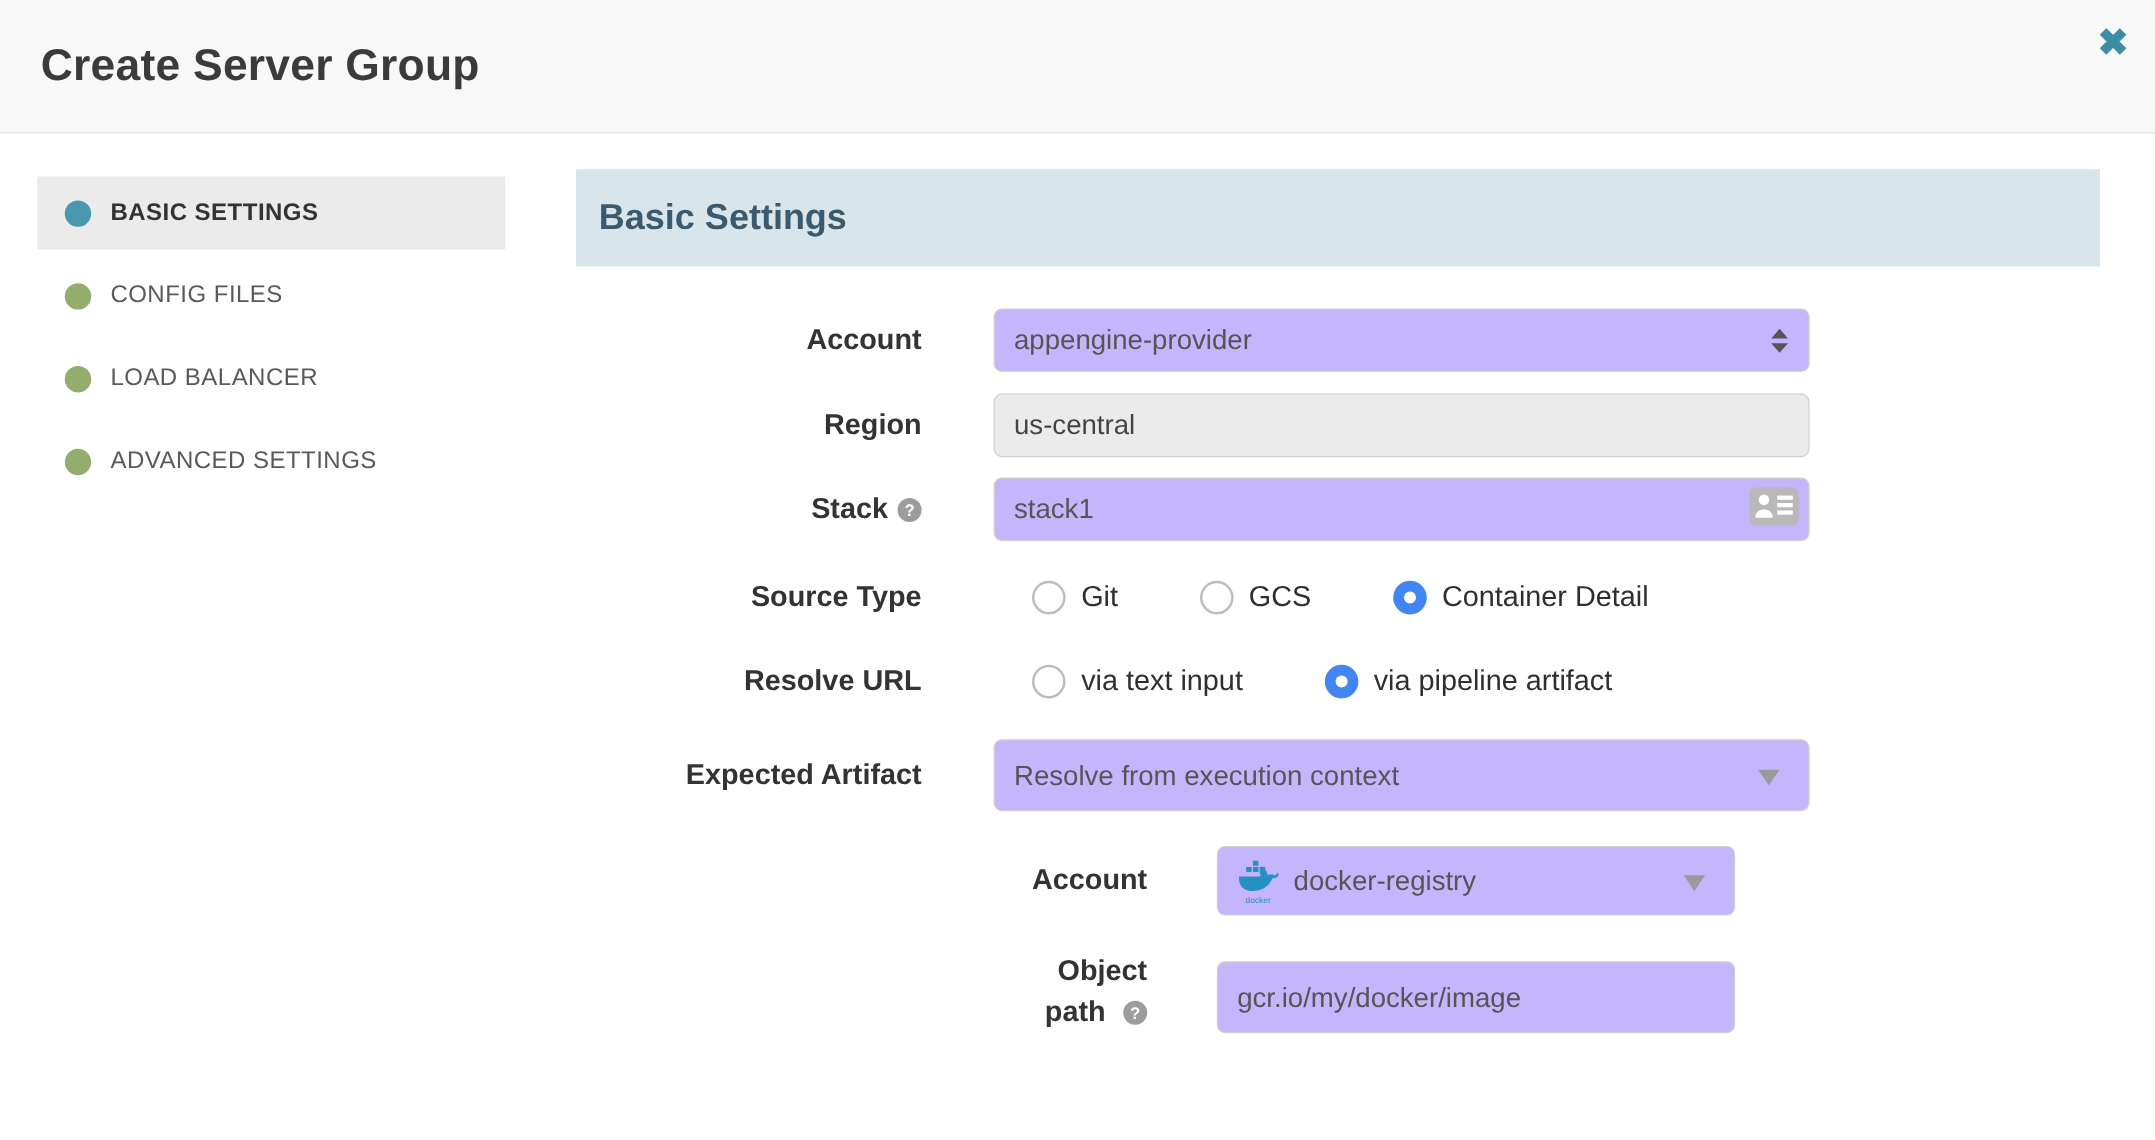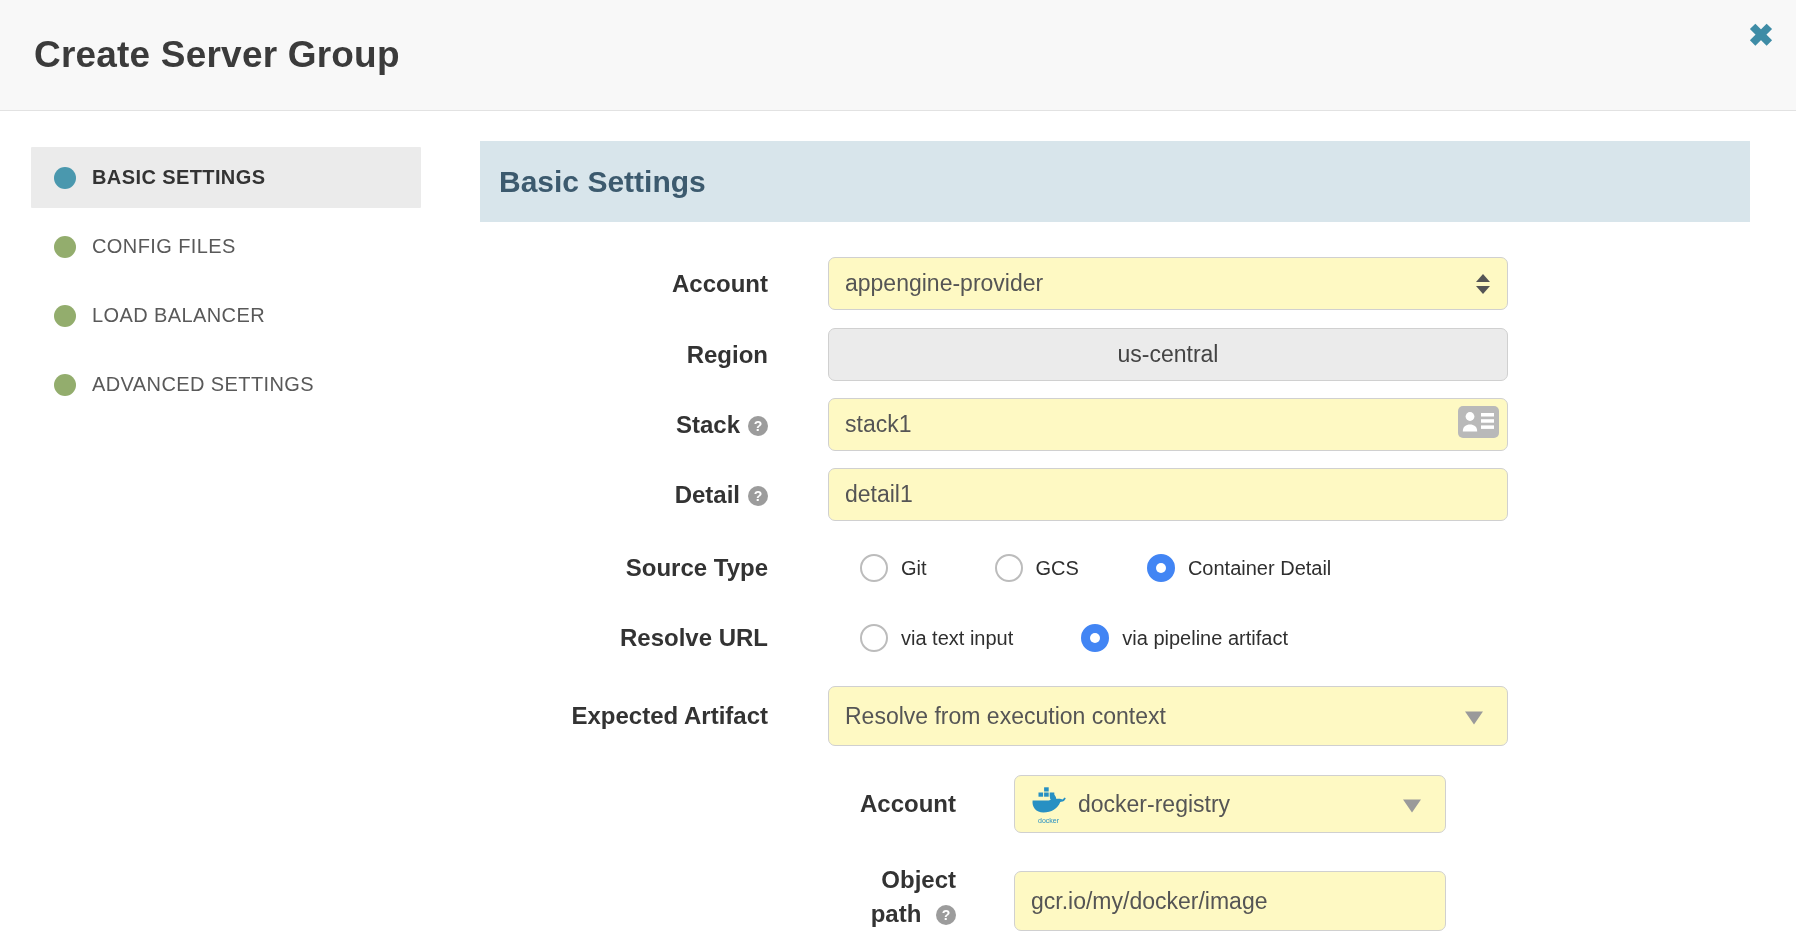--- a/index.html
+++ b/index.html
@@ -32,25 +32,25 @@
 
   
   .row { display:flex; align-items:center; }
   .lbl { width:288px; flex:none; text-align:right; font-size:24px; font-weight:bold;
          color:#333; line-height:34px; }
   .gap { width:60px; flex:none; }
   .help { display:inline-block; width:20px; height:20px; border-radius:50%; background:#9c9c9c;
           color:#fff; font-size:14px; font-weight:bold; text-align:center; line-height:20px;
           margin-left:8px; vertical-align:2px; }
 
-  .field { position:relative; width:680px; height:53px; background:#fef9c3;
+  .field { position:relative; width:680px; height:53px; background:#c4b5fd;
            border:1px solid #d0d0d0; border-radius:7px; display:flex; align-items:center;
            padding:0 16px; font-size:23px; color:#555; }
   input.field { display:block; line-height:51px; outline:none; }
-  input.field:disabled { background:#ebebeb; color:#444;text-align:center; }
+  input.field:disabled { background:#ebebeb; color:#444; }
 
   .row-account  { margin-top:35px; }
   .row-region   { margin-top:18px; }
   .row-stack    { margin-top:17px; }
   .row-detail   { margin-top:17px; }
   .row-source   { margin-top:26px; height:42px; }
   .row-resolve  { margin-top:28px; height:42px; }
   .row-expected { margin-top:27px; }
   .row-dockeracct { margin-top:29px; }
   .row-objpath  { margin-top:18px; align-items:flex-end; }
@@ -69,21 +69,21 @@
 
   
   .radio-group { display:flex; align-items:center; }
   .radio-opt { display:flex; align-items:center; }
   .radio { width:28px; height:28px; border-radius:50%; background:#fff;
            border:2px solid #bcbcbc; flex:none; position:relative; cursor:pointer; }
   .radio.checked { background:#4285f4; border-color:#4285f4; }
   .radio.checked::after { content:""; position:absolute; left:50%; top:50%;
            width:10px; height:10px; border-radius:50%; background:#fff;
            transform:translate(-50%,-50%); }
-  .radio-label { font-size:20px; color:#2f2f2f; margin-left:13px; }
+  .radio-label { font-size:24px; color:#2f2f2f; margin-left:13px; }
   .indent-radios { margin-left:32px; }
   .rg-space { width:68px; flex:none; }
 
   
   .lbl2 { width:476px; flex:none; text-align:right; font-size:24px; font-weight:bold;
           color:#333; line-height:34px; }
   .gap2 { width:58px; flex:none; }
   .field2 { width:432px; height:58px; }
   .wrap-inner { display:inline-block; width:116px; text-align:right; padding-top:12px; }
 
@@ -157,25 +157,20 @@
               <circle cx="12" cy="10.5" r="4.4" fill="#fff"></circle>
               <path d="M4.8 25.5c0-4.8 3.2-6.9 7.2-6.9s7.2 2.1 7.2 6.9z" fill="#fff"></path>
               <rect x="23" y="7" width="13" height="3.5" fill="#fff"></rect>
               <rect x="23" y="13.2" width="13" height="3.5" fill="#fff"></rect>
               <rect x="23" y="19.4" width="13" height="3.5" fill="#fff"></rect>
             </svg>
           </span>
         </div>
       </div>
 
-      <div class="row row-detail">
-        <label class="lbl"><span>Detail</span><span class="help">?</span></label>
-        <span class="gap"></span>
-        <input class="field" value="detail1" style="">
-      </div>
 
       <div class="row row-source">
         <label class="lbl">Source Type</label>
         <span class="gap"></span>
         <div class="radio-group indent-radios">
           <span class="radio-opt">
             <span class="radio"></span>
             <span class="radio-label">Git</span>
           </span>
           <span class="rg-space"></span>

